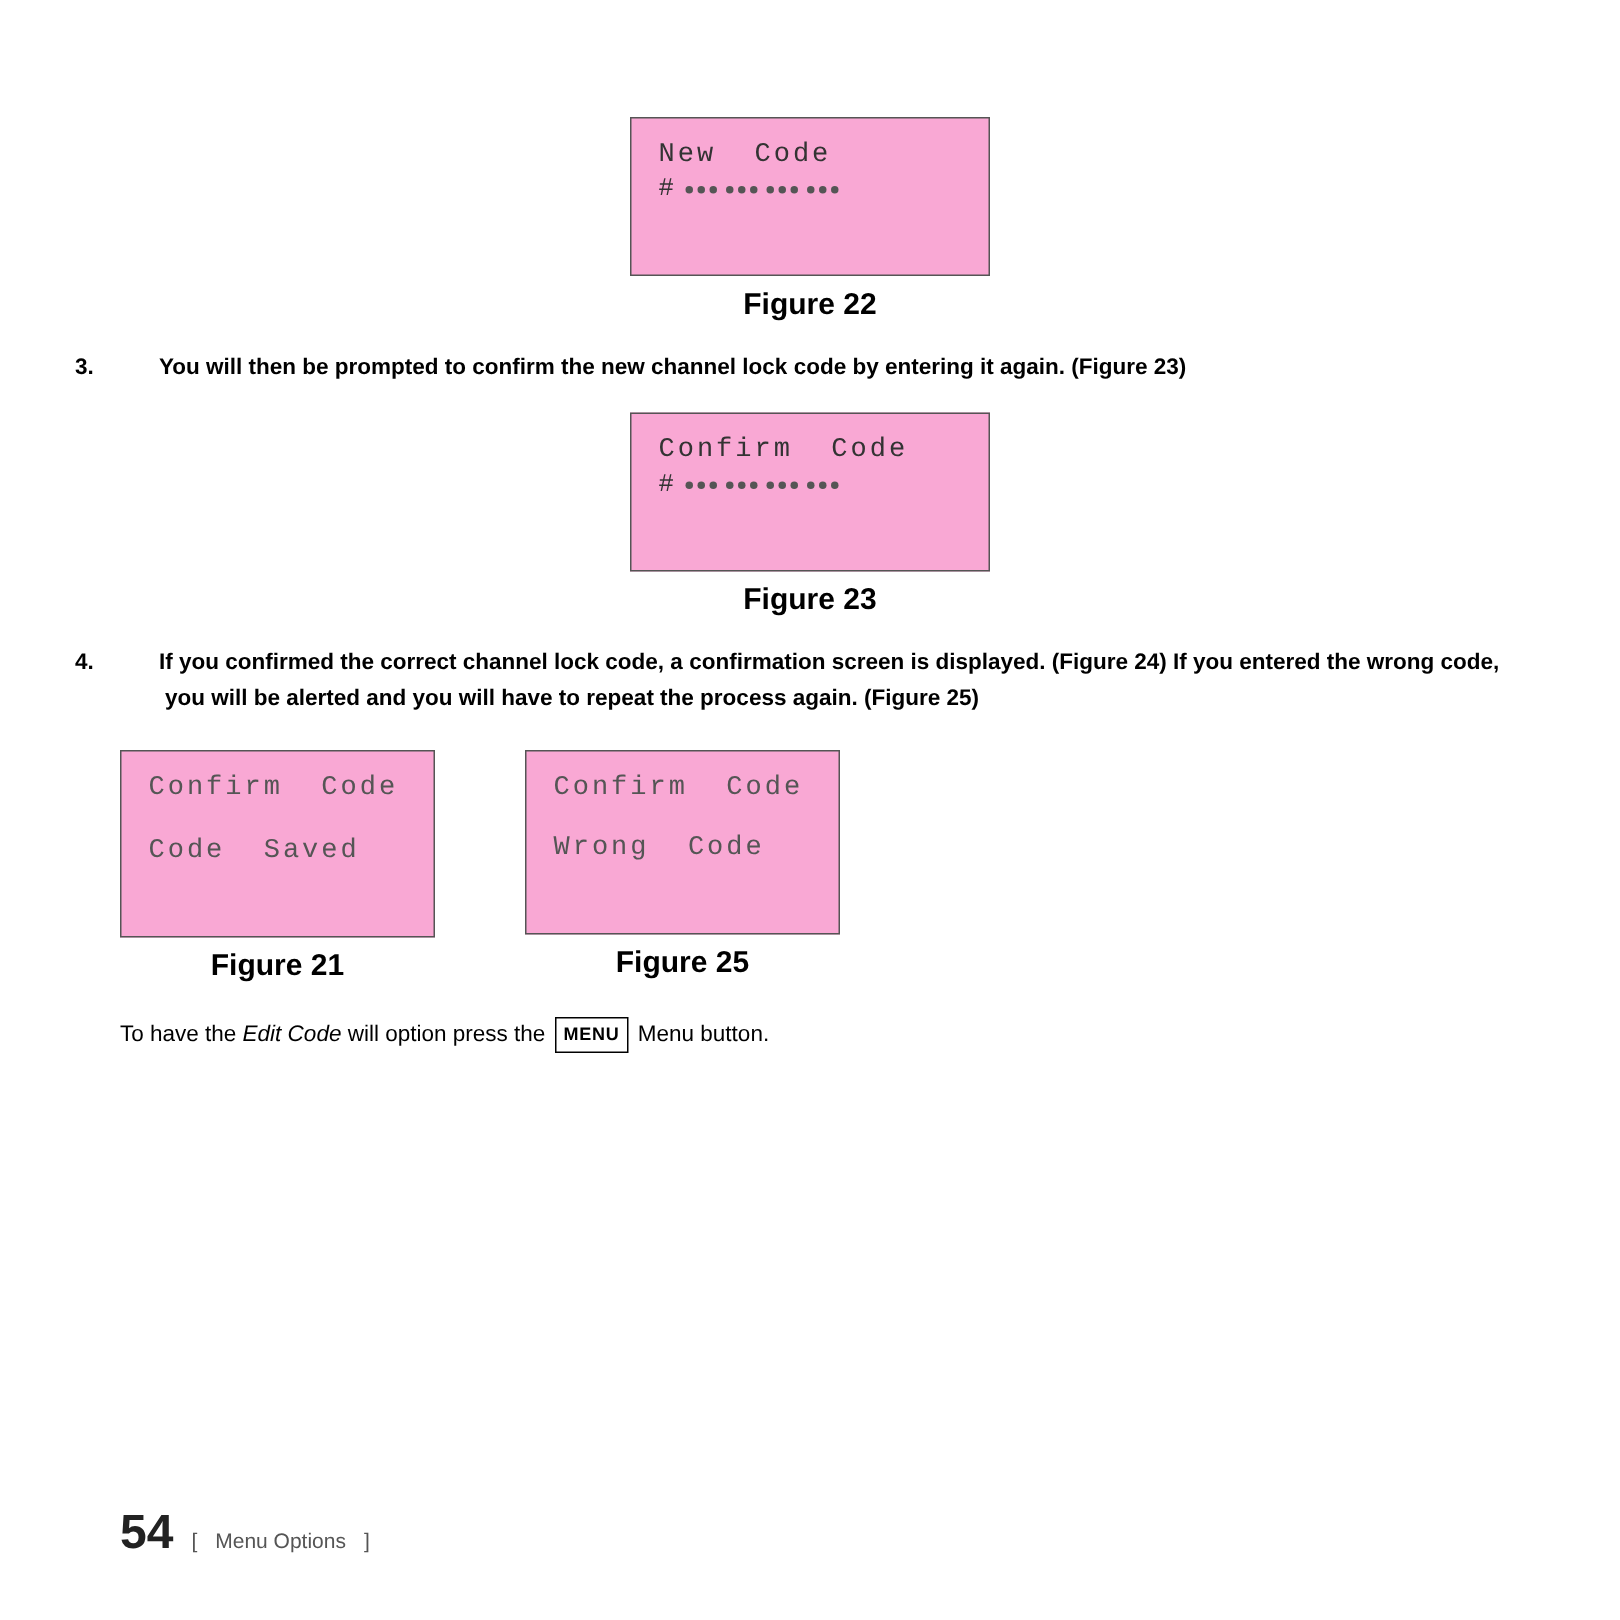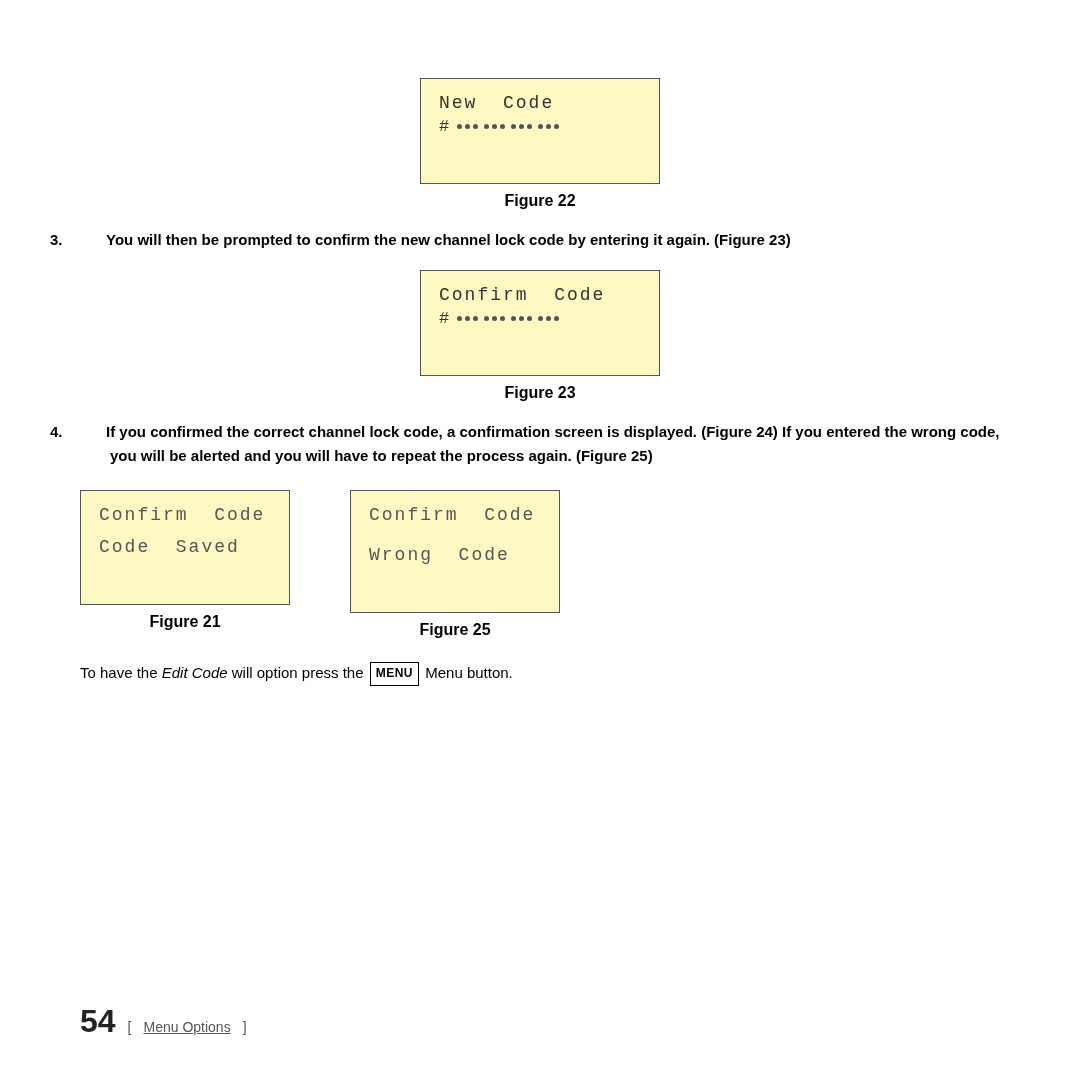--- a/index.html
+++ b/index.html
@@ -17,21 +17,21 @@
 
     .page {
       padding: 60px 80px 60px 80px;
     }
 
     
     .screen-box {
       border: 1.5px solid #555;
       display: inline-block;
       padding: 14px 18px 18px 18px;
-      background: #fef9c3;
+      background: #f9a8d4;
       font-family: 'Courier New', Courier, monospace;
       font-size: 17px;
       letter-spacing: 3px;
       min-width: 240px;
     }
 
     .screen-box .screen-line {
       display: block;
       white-space: pre;
     }
@@ -66,21 +66,21 @@
       height: 5px;
       border-radius: 50%;
       background: #555;
       display: inline-block;
     }
 
     
     .fig-caption {
       text-align: center;
       font-weight: bold;
-      font-size: 16px;
+      font-size: 20px;
       margin-top: 8px;
     }
 
     
     .figure-center {
       display: flex;
       flex-direction: column;
       align-items: center;
       margin: 18px 0 6px 0;
     }
@@ -145,21 +145,20 @@
 
     .page-number {
       font-size: 32px;
       font-weight: bold;
       color: #222;
     }
 
     .page-section {
       font-size: 14px;
       color: #555;
-      text-decoration: underline;
     }
 
     .bracket {
       font-size: 14px;
       color: #555;
     }
 
     
     .dm {
       font-family: 'Courier New', Courier, monospace;
@@ -254,21 +253,21 @@
 
   <p class="step">
     <span class="step-num">4.</span><span>If you confirmed the correct channel lock code, a confirmation screen is displayed. (Figure 24) If you entered the wrong code, you will be alerted and you will have to repeat the process again. (Figure 25)</span>
   </p>
 
   <div class="figure-row">
 
     <div class="figure-col">
       <div class="screen-box" style="min-width:210px;">
         <span class="screen-line dm-dotted">Confirm  Code</span>
-        <span class="screen-line dm-dotted" style="margin-top:12px;">Code  Saved</span>
+        <span class="screen-line dm-dotted" style="margin-top:22px;">Code  Saved</span>
         <span class="screen-line" style="margin-top:10px;">&nbsp;</span>
       </div>
       <div class="fig-caption">Figure 21</div>
     </div>
 
     <div class="figure-col">
       <div class="screen-box" style="min-width:210px;">
         <span class="screen-line dm-dotted">Confirm  Code</span>
         <span class="screen-line dm-dotted" style="margin-top:20px;">Wrong  Code</span>
         <span class="screen-line" style="margin-top:10px;">&nbsp;</span>

